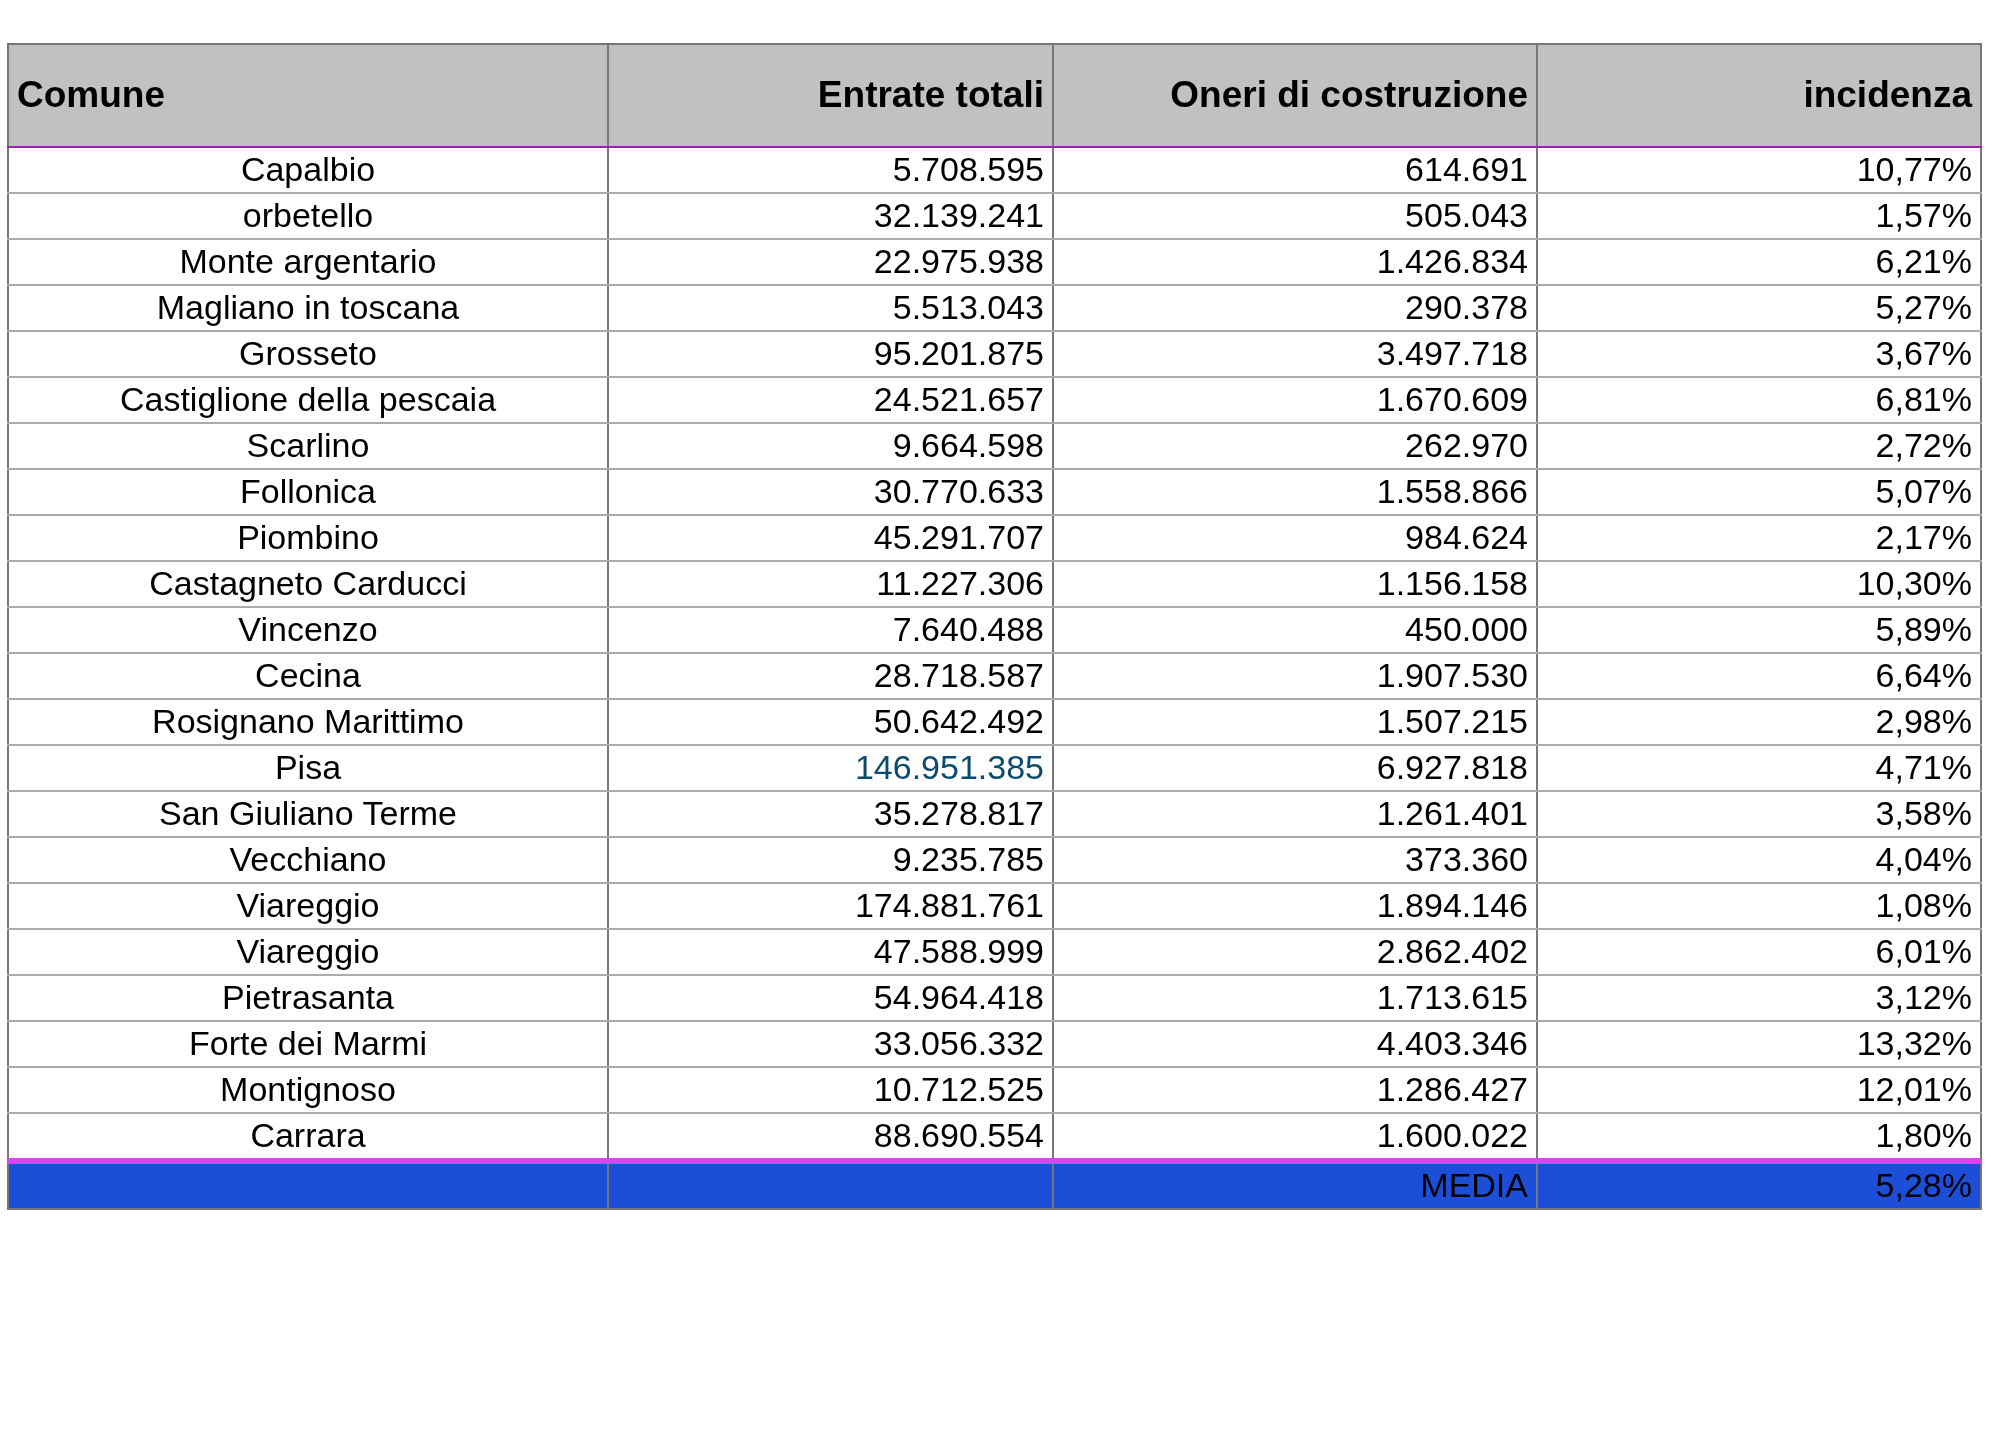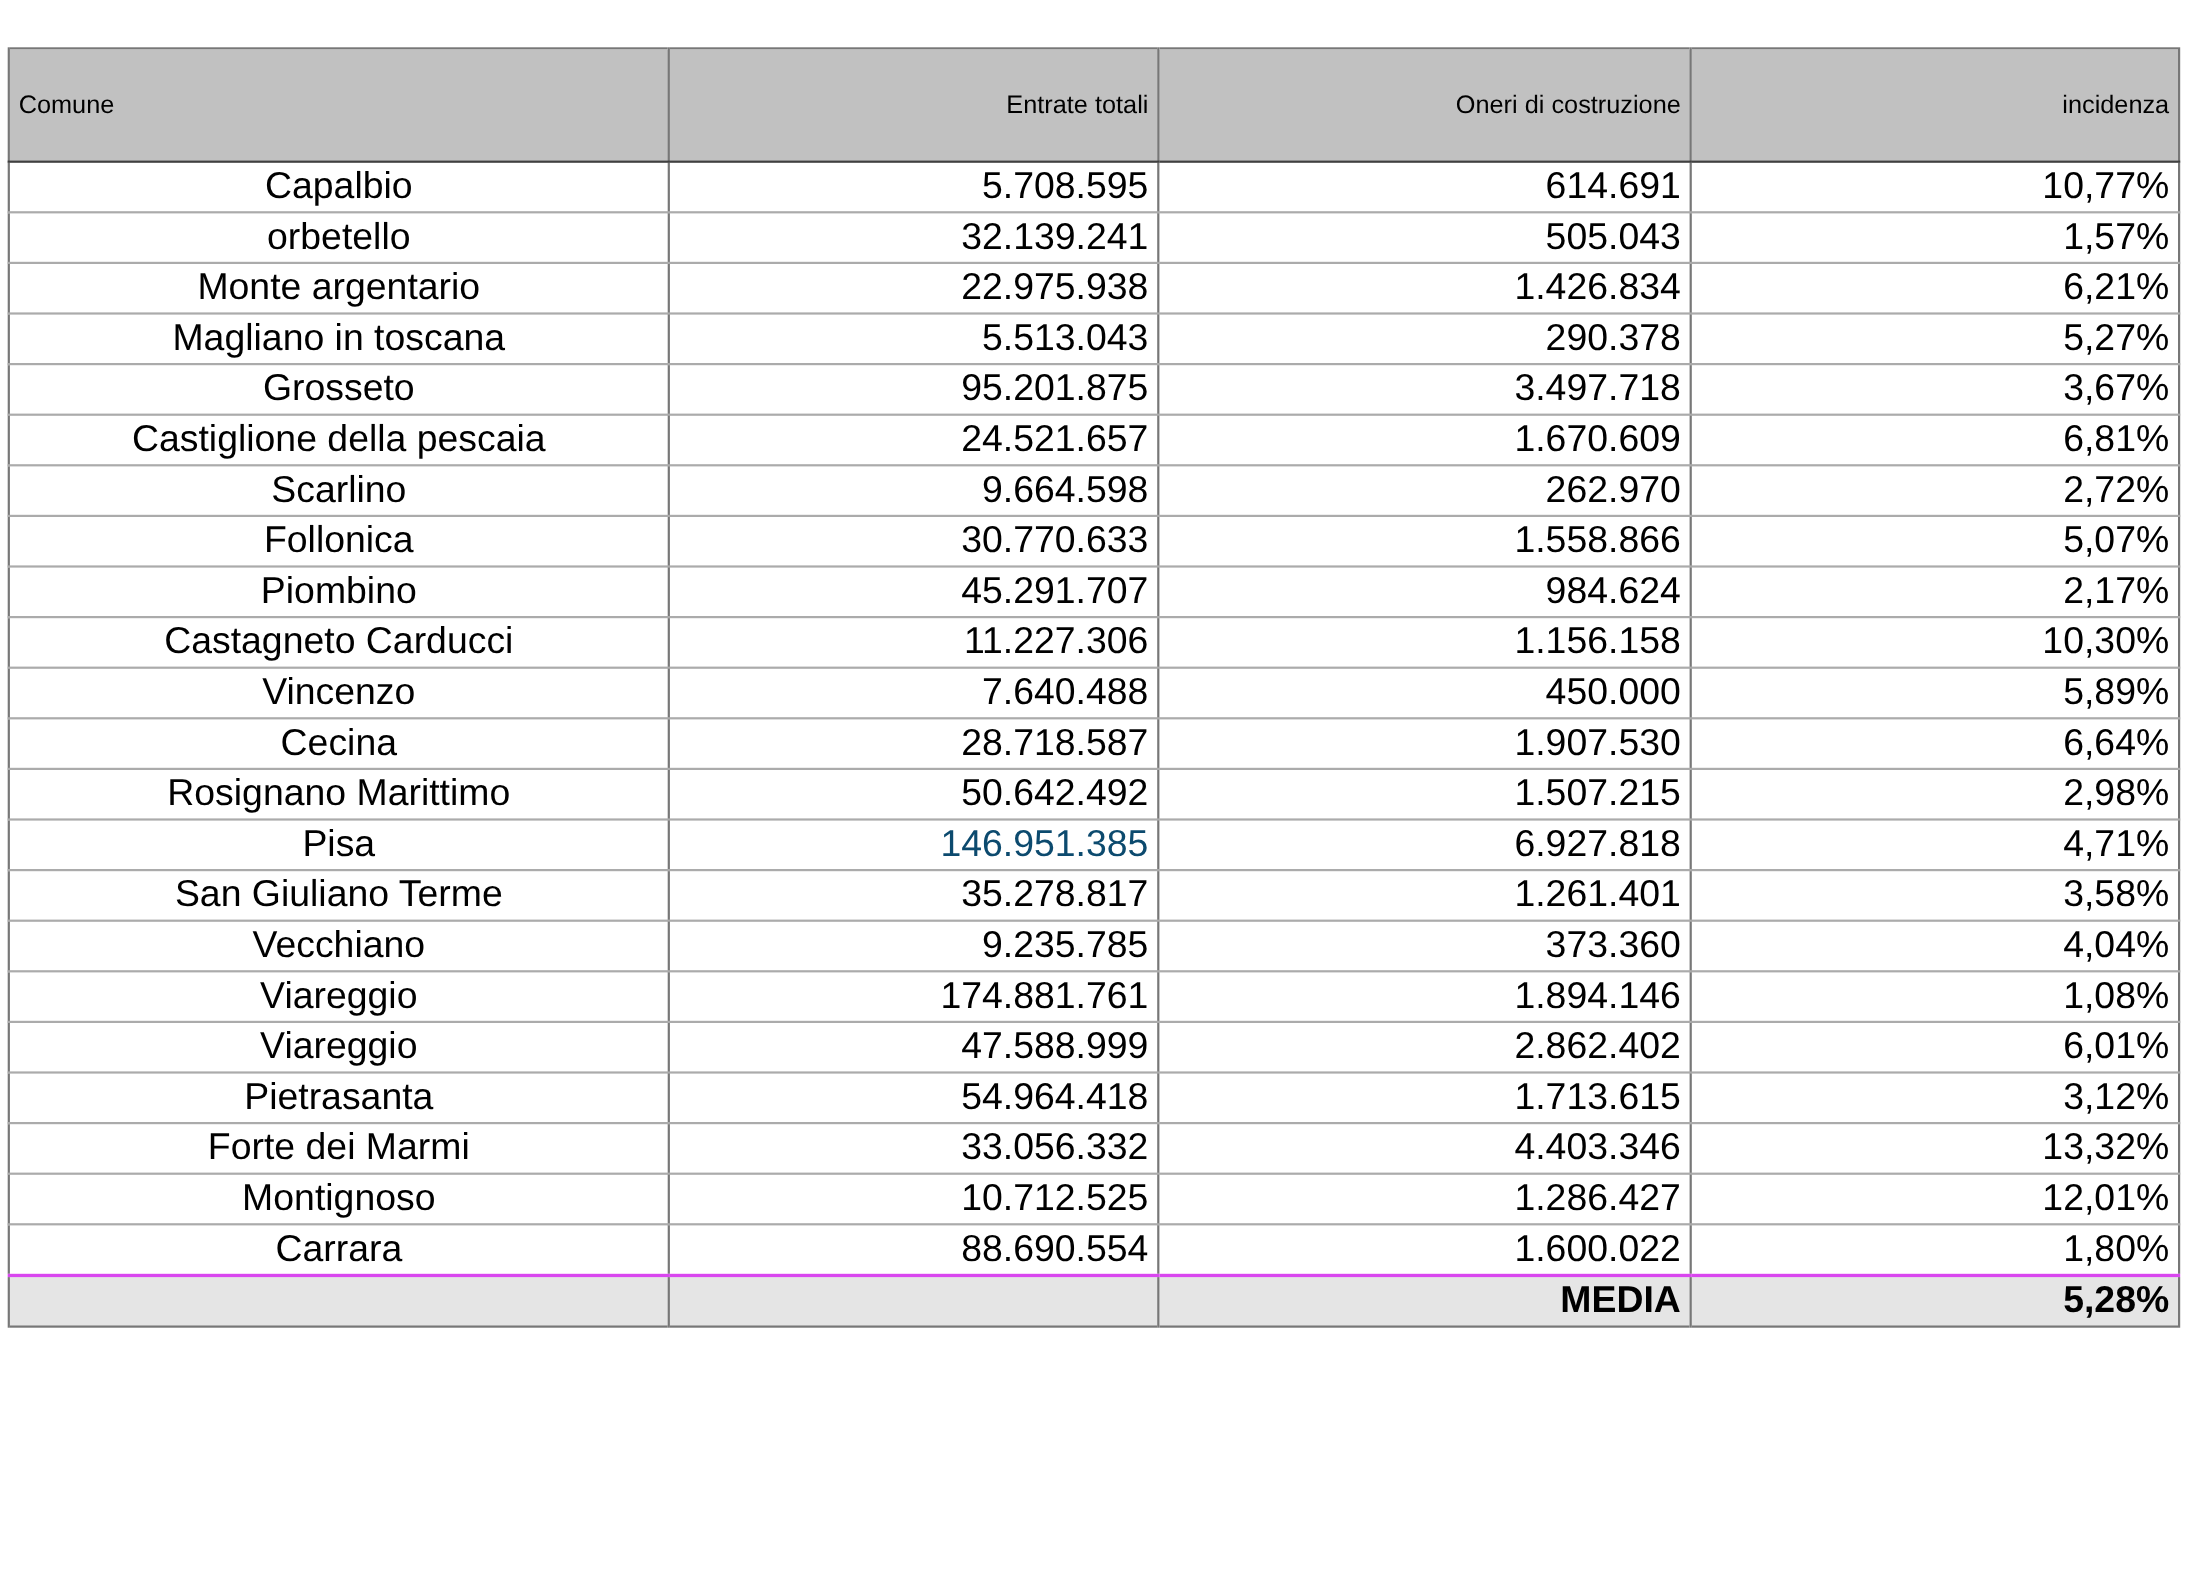--- a/index.html
+++ b/index.html
@@ -38,42 +38,42 @@
     white-space: nowrap;
     overflow: hidden;
     padding: 0 8px 0 8px;
     vertical-align: middle;
     border-left: 2px solid #777777;
     border-right: 2px solid #777777;
   }
   thead th {
     height: 101px;
     background: #c1c1c1;
-    font-weight: normal;
-    font-size: 23px;
+    font-weight: bold;
+    font-size: 37px;
     text-align: right;
-    border-bottom: 2px solid #404040;
+    border-bottom: 2px solid #a21caf;
   }
   thead th.name { text-align: left; }
 
   tbody td {
     height: 44px;
     border-top: 2px solid #ababab;
     border-bottom: 2px solid #ababab;
     background: #ffffff;
   }
   td.name { text-align: center; }
   td.num  { text-align: right; }
   td.muted { color: #0c4a6e; }
 
   tfoot td {
     height: 44px;
-    background: #e5e5e5;
-    font-weight: bold;
-    border-top: 3px solid #d946ef;
+    background: #1d4ed8;
+    font-weight: normal;
+    border-top: 6px solid #d946ef;
   }
 </style>
 </head>
 <body>
 
 <div class="page">
   <table class="sheet">
     <colgroup>
       <col class="c-comune">
       <col class="c-entrate">

